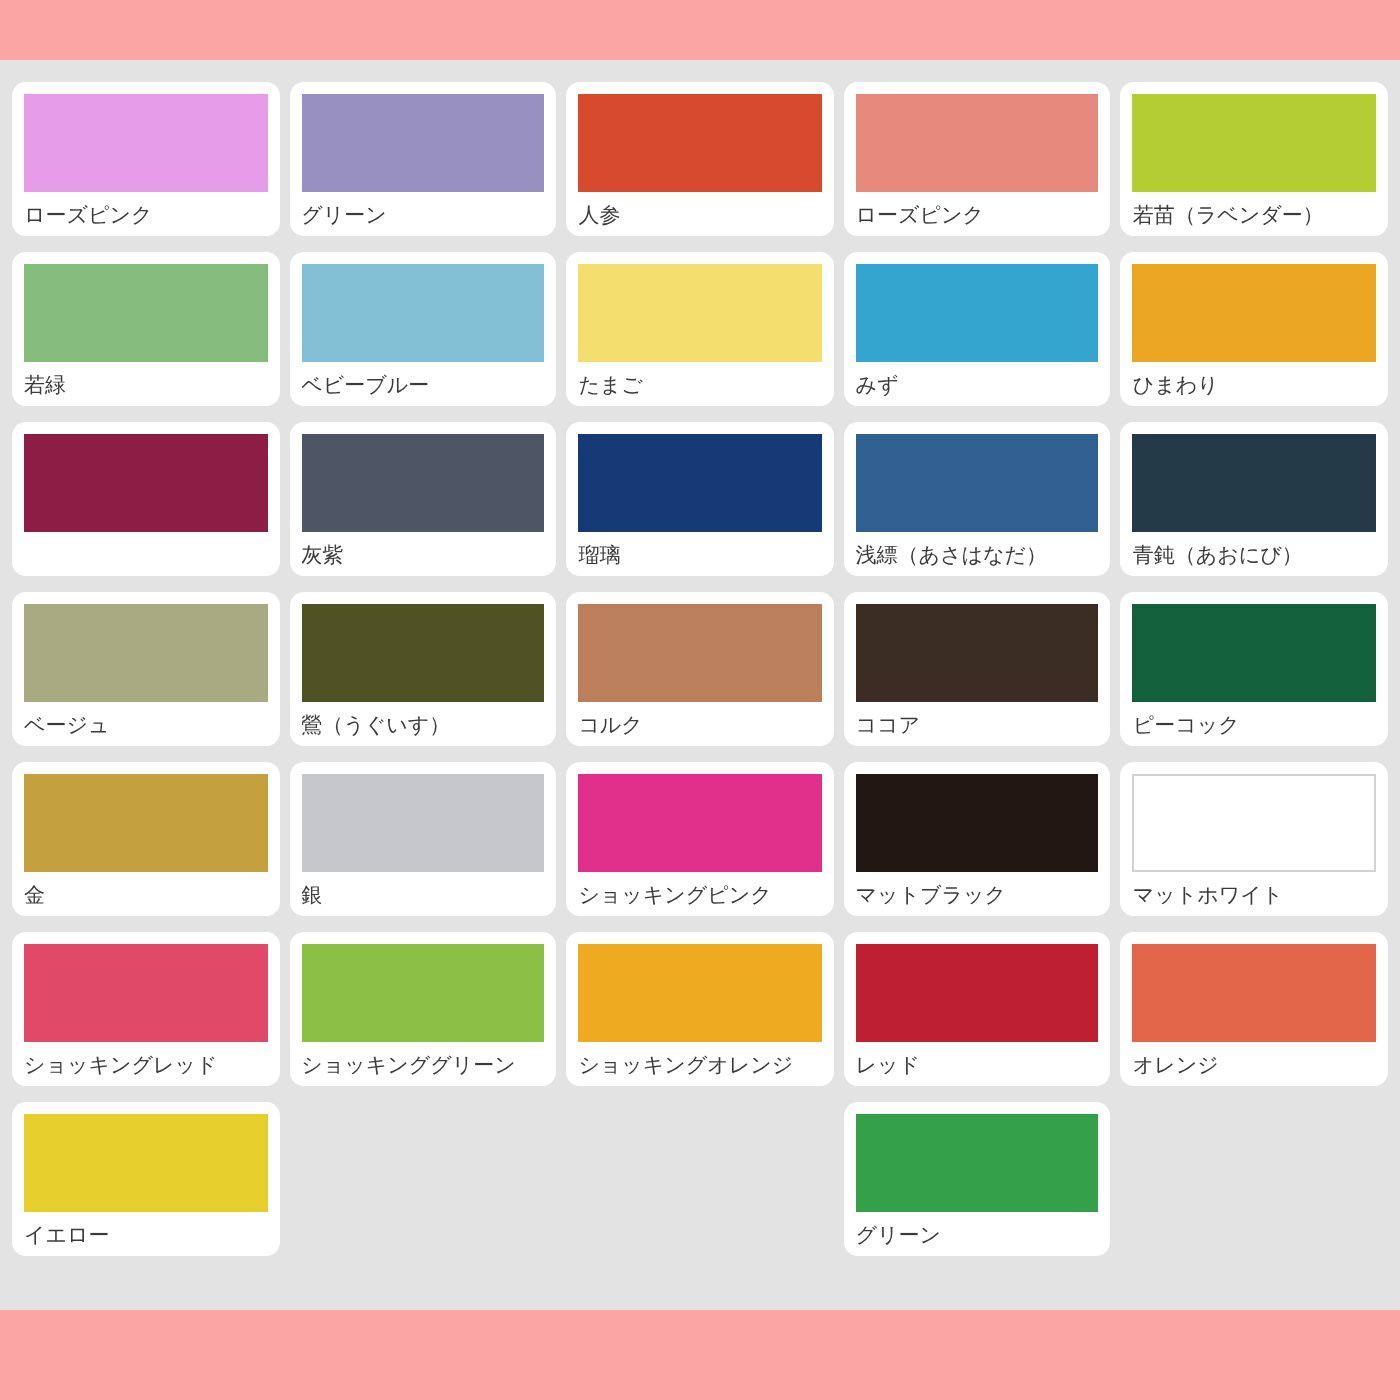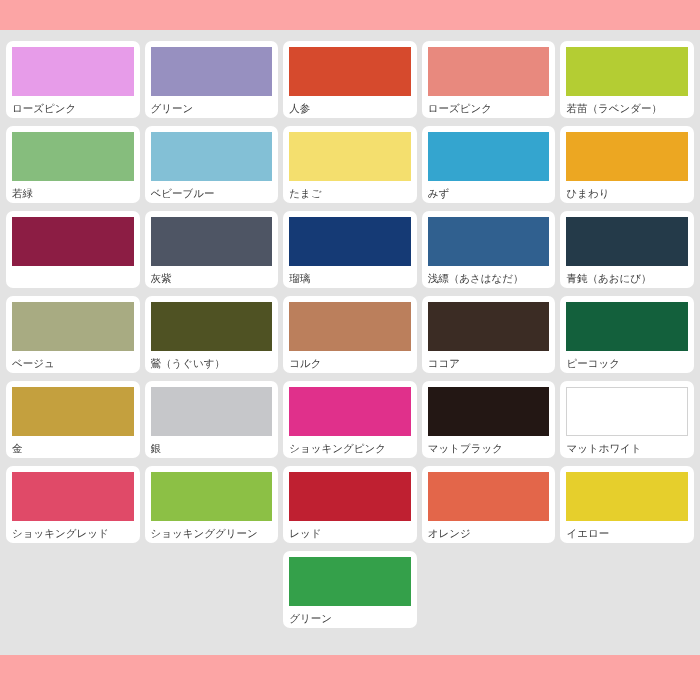--- a/index.html
+++ b/index.html
@@ -177,20 +177,24 @@
         </div>
         <div class="swatch-card">
           <div class="swatch-chip" style="background-color: rgb(224, 74, 104);"></div>
           <div class="swatch-label">ショッキングレッド</div>
         </div>
         <div class="swatch-card">
           <div class="swatch-chip" style="background-color: rgb(140, 192, 69);"></div>
           <div class="swatch-label">ショッキンググリーン</div>
         </div>
         <div class="swatch-card">
+          <div class="swatch-chip" style="background-color: rgb(238, 171, 33);"></div>
+          <div class="swatch-label">ショッキングオレンジ</div>
+        </div>
+        <div class="swatch-card">
           <div class="swatch-chip" style="background-color: rgb(191, 32, 49);"></div>
           <div class="swatch-label">レッド</div>
         </div>
         <div class="swatch-card">
           <div class="swatch-chip" style="background-color: rgb(227, 102, 74);"></div>
           <div class="swatch-label">オレンジ</div>
         </div>
         <div class="swatch-card">
           <div class="swatch-chip" style="background-color: rgb(230, 207, 44);"></div>
           <div class="swatch-label">イエロー</div>

